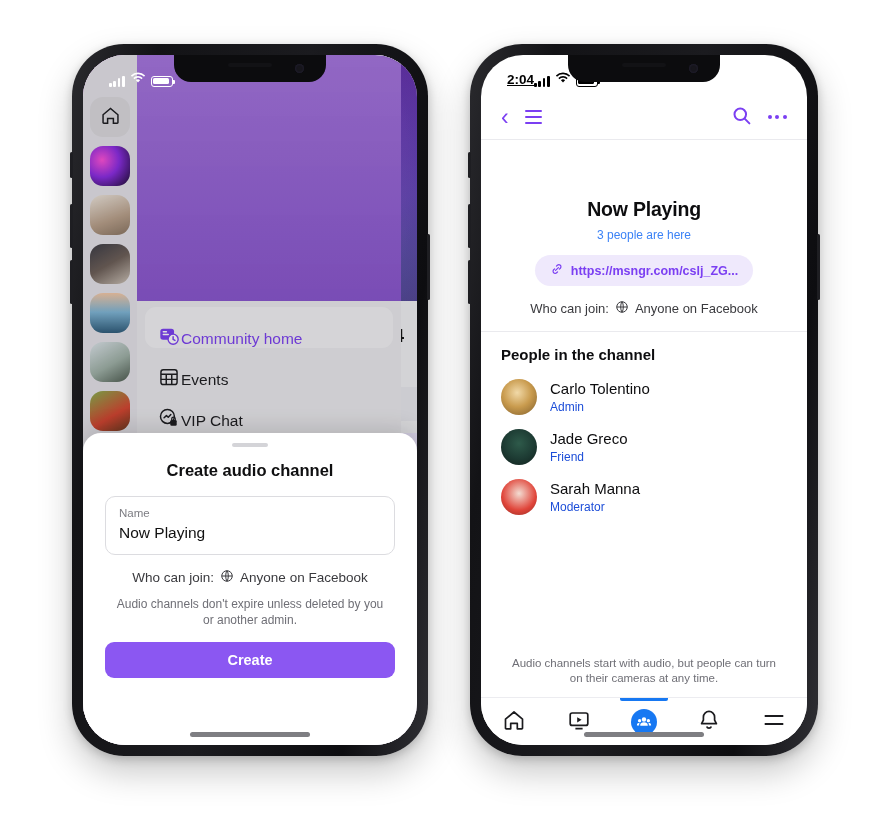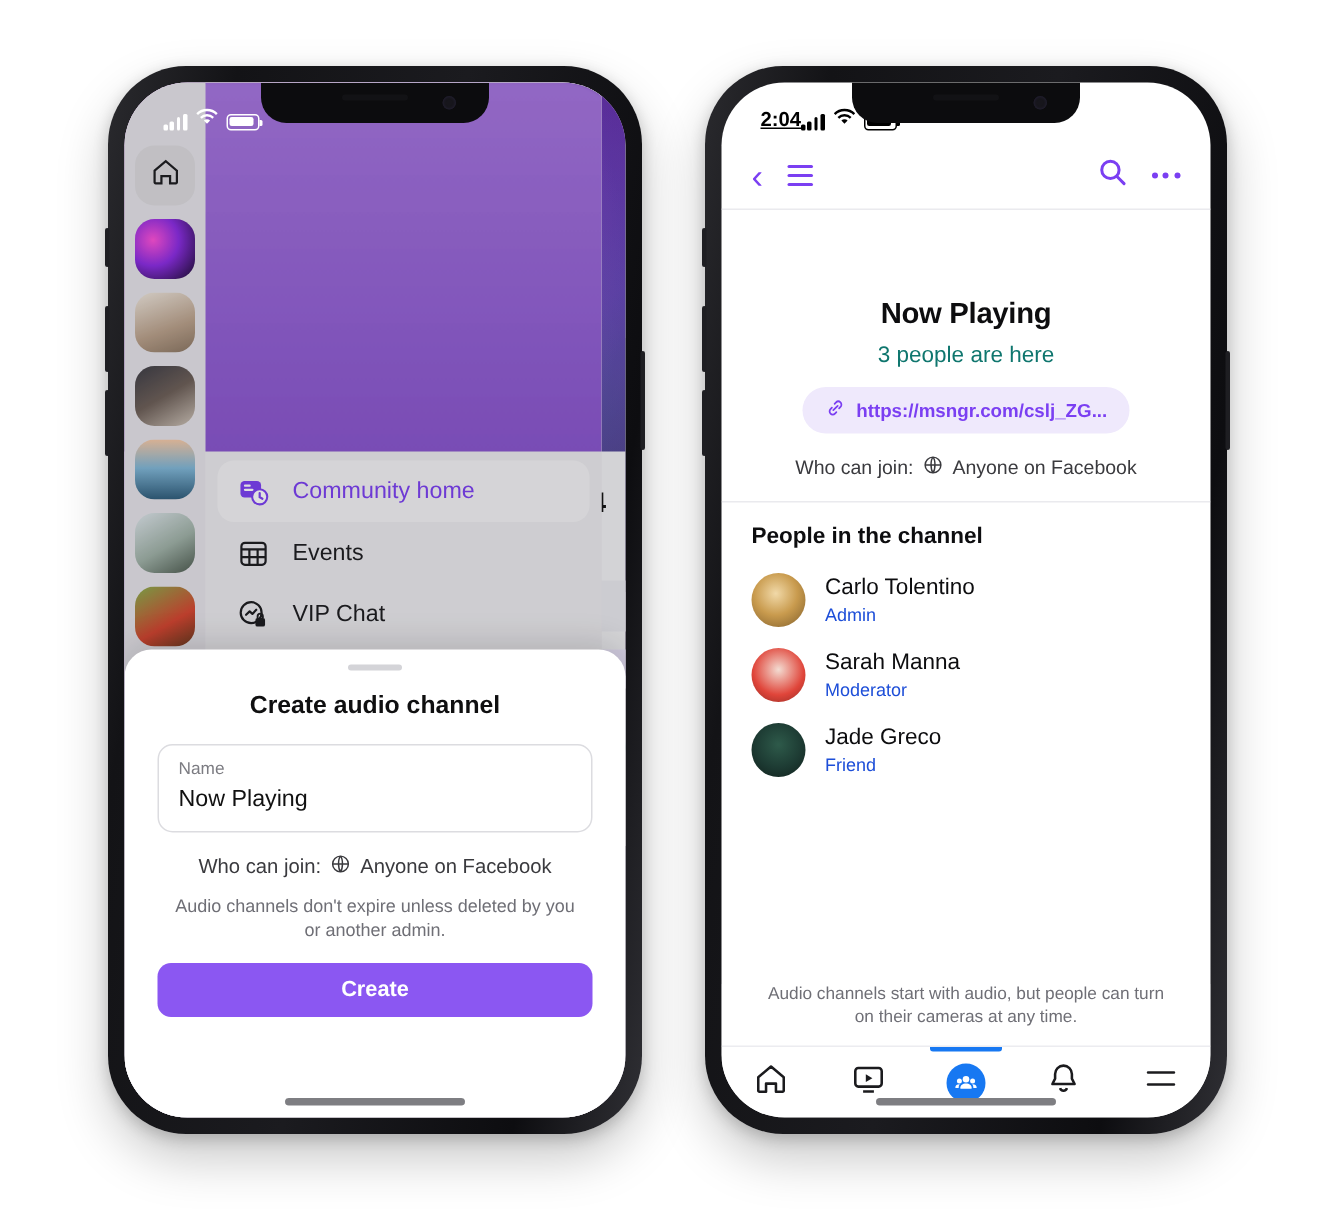--- a/index.html
+++ b/index.html
@@ -130,21 +130,21 @@
   .th4{background:linear-gradient(180deg,#f6c9a6,#7fb6d6 48%,#2e5c7a)}
   .th5{background:linear-gradient(150deg,#dfe7ec,#9fb1a6 55%,#4c5a4e)}
   .th6{background:linear-gradient(150deg,#86b04a,#d6452f 60%,#6b3b1e)}
   .th7{background:radial-gradient(circle at 40% 40%,#c24dff,#5a1f8c 70%,#1d0a30)}
 
   .drawer-body{flex:1;position:relative;background:rgba(236,234,238,.92)}
   .drawer-cover{position:absolute;left:0;right:0;top:0;height:246px;
     background:linear-gradient(180deg, rgba(150,90,220,.82), rgba(120,60,200,.86));
     backdrop-filter:blur(1px)}
   .menu{position:absolute;left:0;right:0;top:252px;padding:0 8px}
-  .menu-item{display:flex;align-items:center;gap:14px;height:41px;padding:0 12px;border-radius:11px}
+  .menu-item{display:flex;align-items:flex-end;height:41px;padding:0 12px;border-radius:11px}
   .menu-item.active{background:rgba(255,255,255,.42)}
   .menu-item .mi-ic{width:24px;height:24px;flex:none;display:flex;align-items:center;justify-content:center}
   .menu-item .mi-ic svg{width:22px;height:22px}
   .menu-item .mi-lb{font-size:15.5px;color:#1b1b1e}
   .menu-item.active .mi-lb{color:#7b3ff2}
 
   
   .l-dim{position:absolute;inset:0;background:rgba(30,28,34,.14);z-index:40}
   .sheet{
     position:absolute;left:0;right:0;bottom:0;z-index:50;
@@ -174,21 +174,21 @@
   .ic-burger{display:flex;flex-direction:column;gap:3.5px}
   .ic-burger i{display:block;width:17px;height:2.6px;border-radius:2px;background:#7b3ff2}
   .ic-search svg{width:21px;height:21px;stroke:#7b3ff2;fill:none;stroke-width:2.3}
   .ic-dots{display:flex;gap:3.4px}
   .ic-dots i{width:4.2px;height:4.2px;border-radius:50%;background:#7b3ff2}
   .r-divider{height:1px;background:#eaeaee}
 
   .r-body{flex:1;position:relative;overflow:hidden}
   .r-hero{padding:58px 20px 0;text-align:center}
   .r-h1{font-size:19.5px;font-weight:700;color:#0d0d0f;letter-spacing:-.2px}
-  .r-h2{font-size:15px;color:#0f766e;margin-top:7px}
+  .r-h2{font-size:12px;color:#3b82f6;margin-top:7px}
   .linkpill{
     display:inline-flex;align-items:center;gap:7px;margin-top:13px;
     background:#efe9fc;border-radius:18px;padding:7px 15px;
     color:#7b3ff2;font-size:12.5px;font-weight:700;
   }
   .linkpill svg{width:14px;height:14px;stroke:#7b3ff2;fill:none;stroke-width:2}
   .r-who{display:flex;align-items:center;justify-content:center;gap:6px;margin-top:14px;font-size:13px;color:#3a3a3e}
   .r-sep{height:1px;background:#eaeaee;margin:14px 0 0}
 
   .r-sect{padding:14px 20px 0}
@@ -505,32 +505,32 @@
 
           <div class="person">
             <div class="pav pav1"></div>
             <div>
               <div class="pname">Carlo Tolentino</div>
               <div class="prole">Admin</div>
             </div>
           </div>
 
           <div class="person">
+            <div class="pav pav3"></div>
+            <div>
+              <div class="pname">Jade Greco</div>
+              <div class="prole">Friend</div>
+            </div>
+          </div>
+
+          <div class="person">
             <div class="pav pav2"></div>
             <div>
               <div class="pname">Sarah Manna</div>
               <div class="prole">Moderator</div>
-            </div>
-          </div>
-
-          <div class="person">
-            <div class="pav pav3"></div>
-            <div>
-              <div class="pname">Jade Greco</div>
-              <div class="prole">Friend</div>
             </div>
           </div>
         </div>
 
         <div class="r-foot">
           <div class="r-note">Audio channels start with audio, but people can turn on their cameras at any time.</div>
 
           <div class="tabbar">
             <div class="tab">
               <span>

